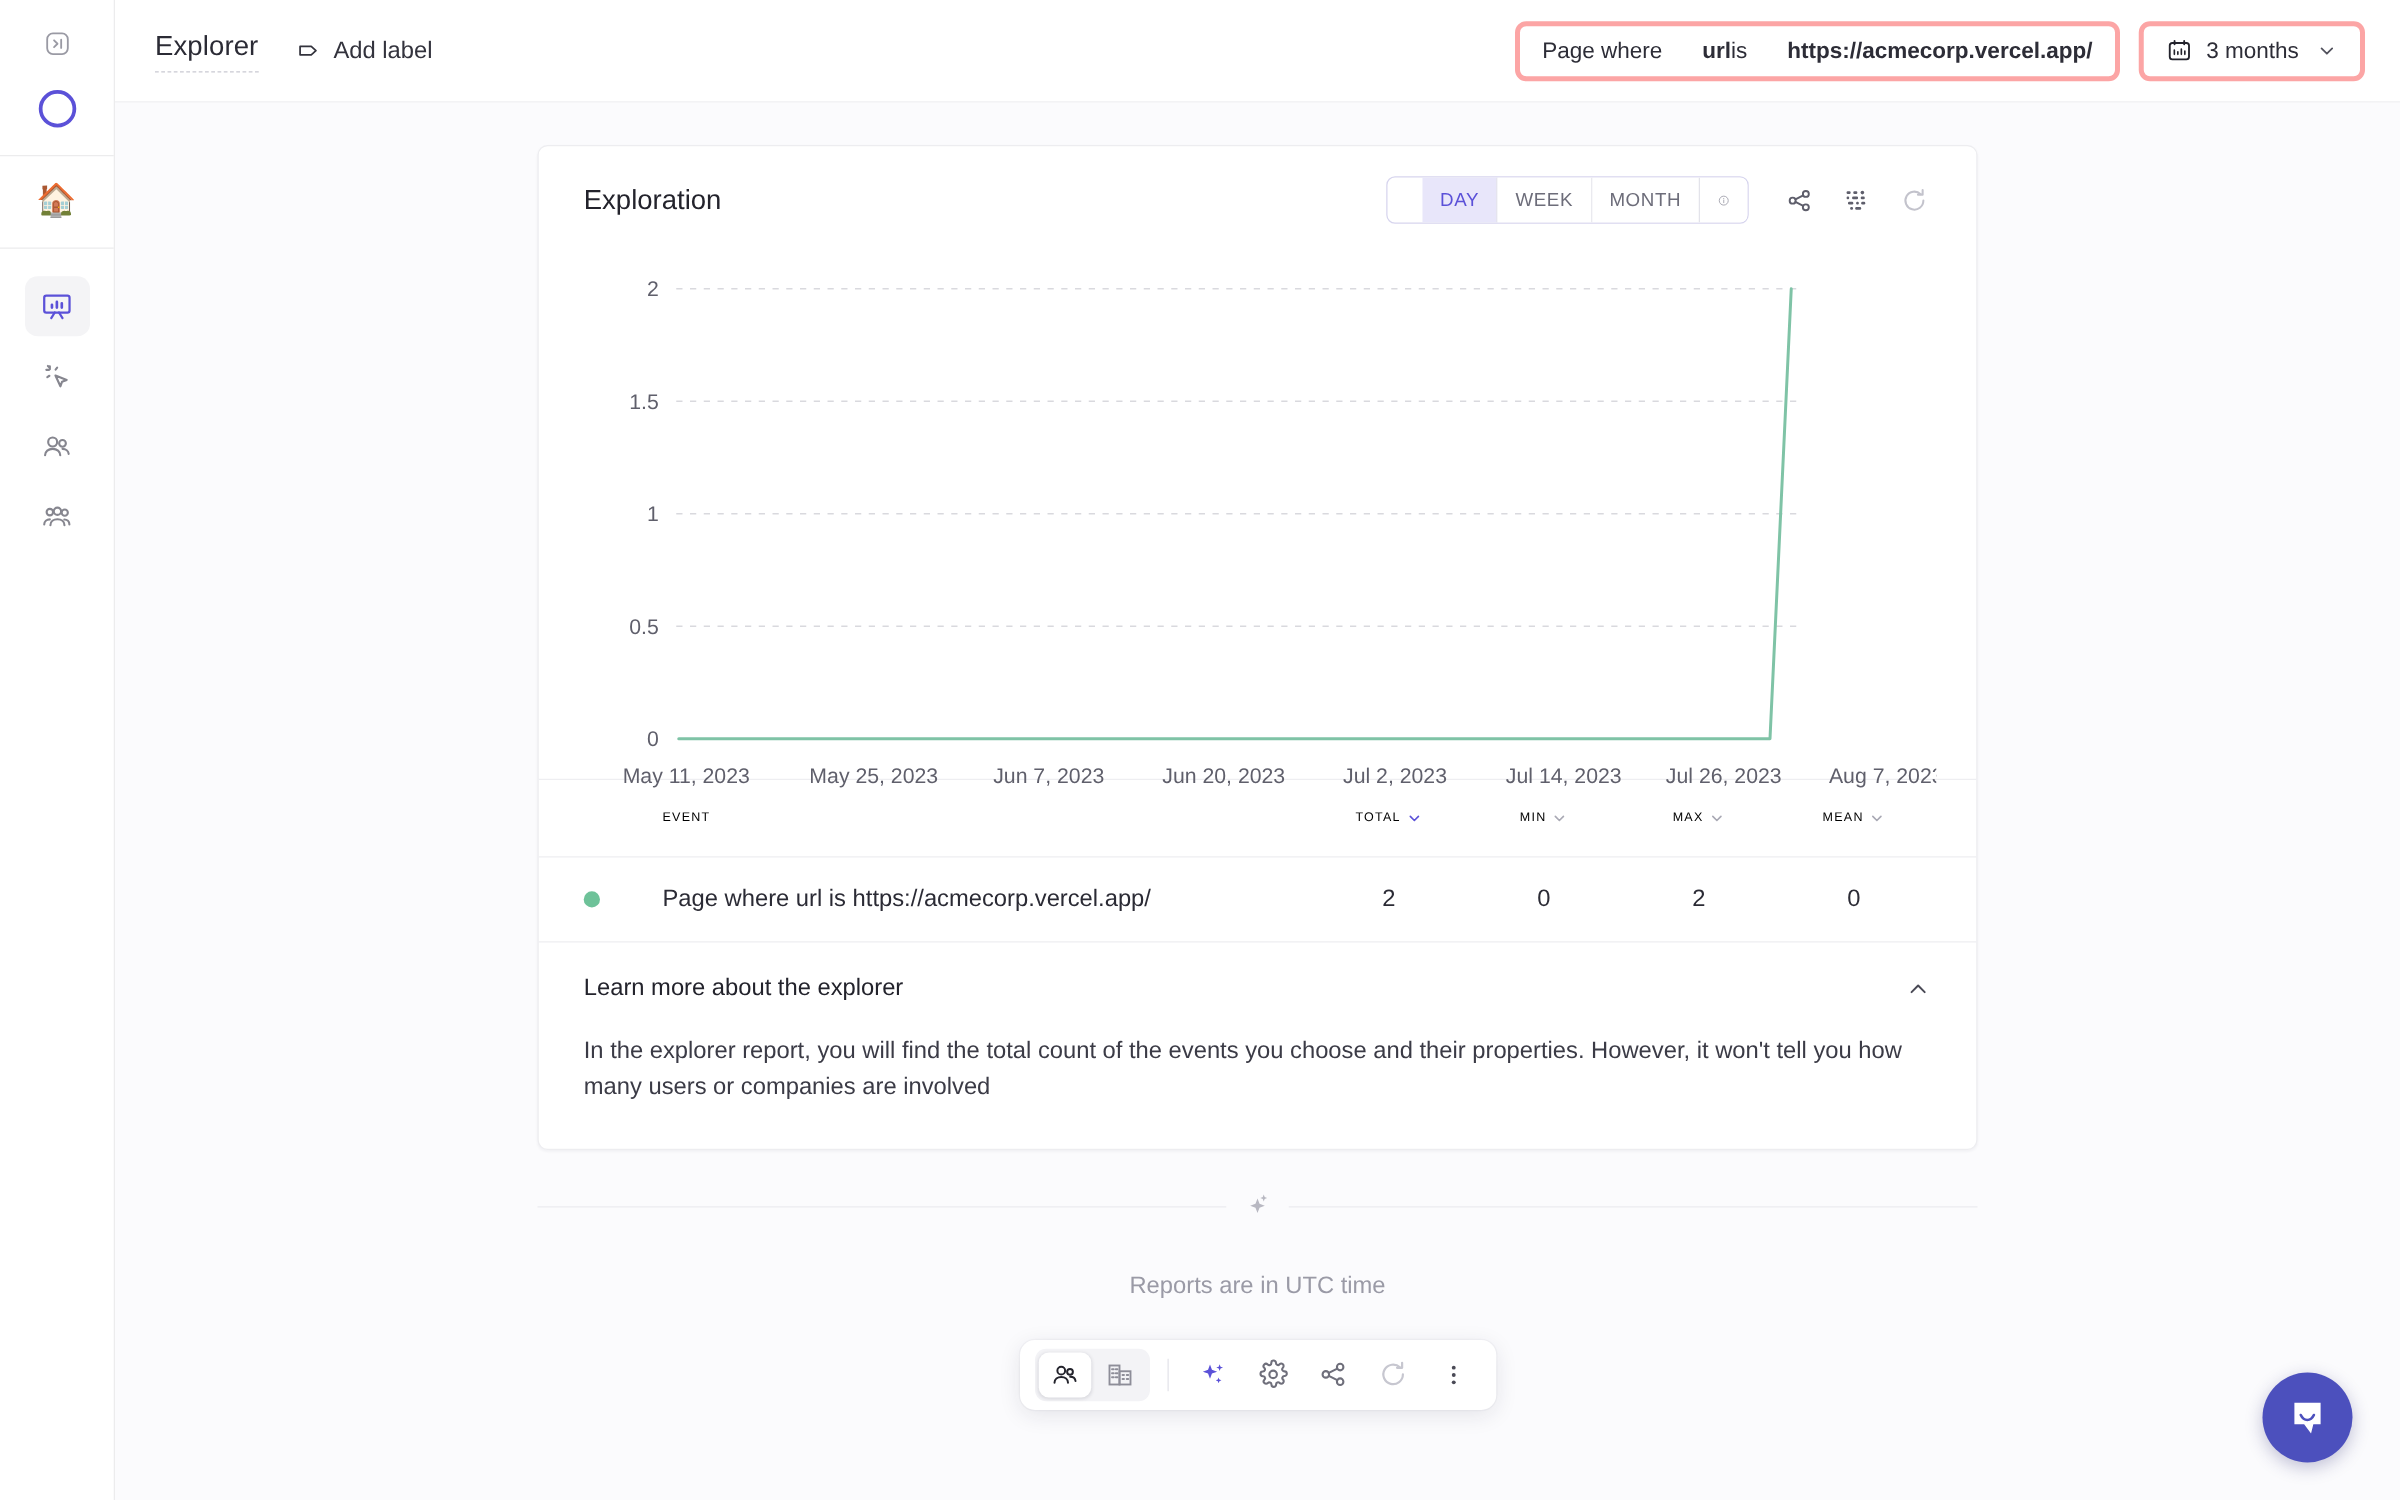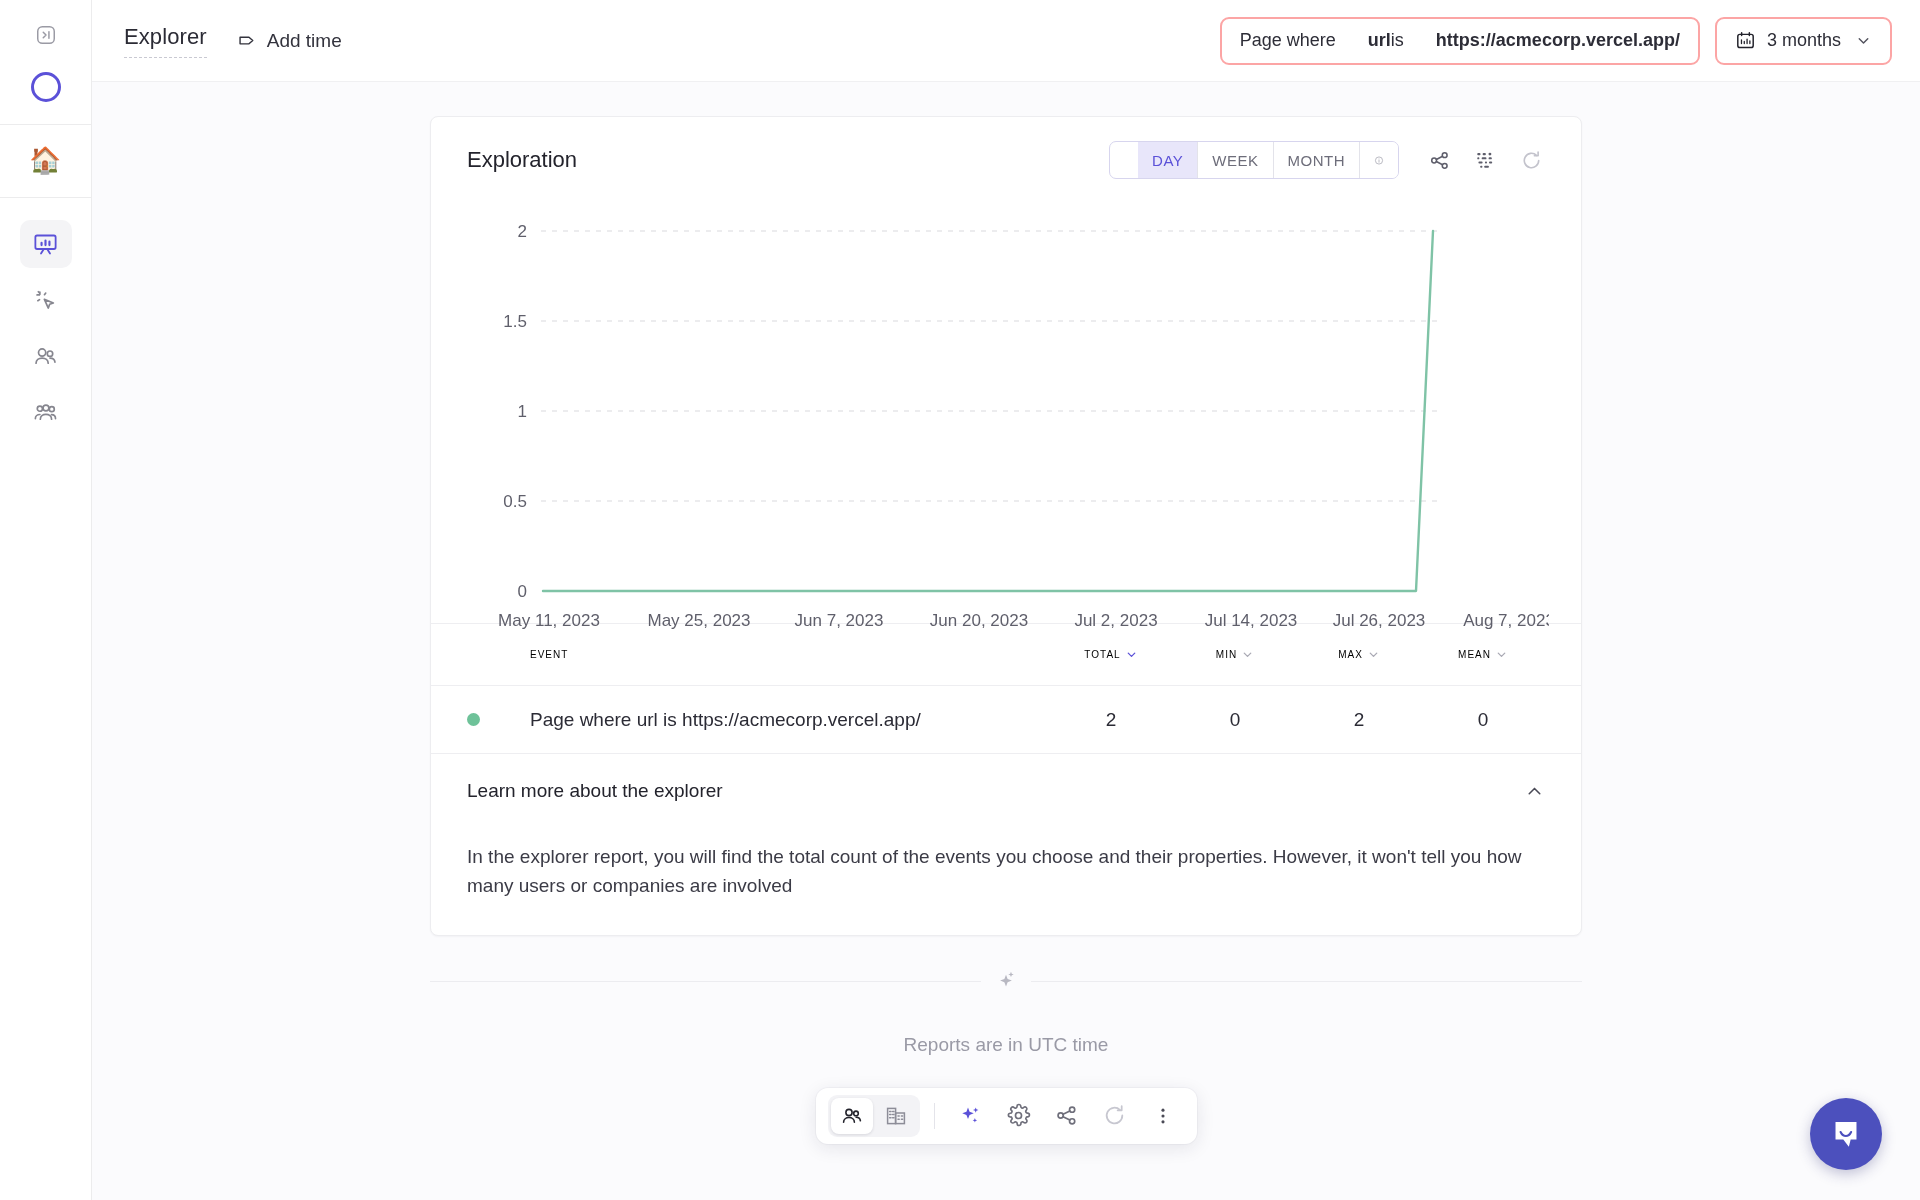--- a/index.html
+++ b/index.html
@@ -60,21 +60,21 @@
     padding-bottom: 7px;
     border-bottom: 1.5px dashed #c9c9d2;
     cursor: pointer;
   }
   .tb-addlabel {
     display: flex; align-items: center; gap: 9px;
     margin-left: 30px; font-size: 19px; color: #33333d; cursor: pointer;
   }
   .tb-right { margin-left: auto; display: flex; align-items: center; gap: 15px; }
   .pill {
-    height: 48px; border: 2px solid #fca5a5; border-radius: 9px;
+    height: 48px; border: 4px solid #fca5a5; border-radius: 9px;
     background: #ffffff; display: flex; align-items: center;
     padding: 0 18px; font-size: 18px; color: #2d2d37;
     cursor: pointer; white-space: nowrap;
   }
   .pill.filter { font-weight: 400; }
   .pill.filter b { font-weight: 700; margin-left: 32px; }
   .pill .ic { margin-right: 11px; display: flex; }
   .pill .chev { margin-left: 14px; display: flex; }
 
   
@@ -144,21 +144,21 @@
   .cell-num { width: 124px; text-align: center; font-size: 19px; color: #2b2b35; }
 
   
   .learn { padding: 26px 36px 34px; }
   .learn-head {
     display: flex; align-items: flex-end; cursor: pointer;
     font-size: 19px; color: #23232c;
   }
   .learn-chev { margin-left: auto; display: flex; }
   .learn-body {
-    margin-top: 40px; font-size: 19px; line-height: 1.55;
+    margin-top: 24px; font-size: 19px; line-height: 1.55;
     color: #3b3b46; max-width: 1080px;
   }
 
   
   .divider-wrap {
     width: 1152px; margin: 30px auto 0;
     position: relative; height: 30px;
     display: flex; align-items: center; justify-content: center;
   }
   .divider-line { position: absolute; left: 0; right: 0; top: 50%; height: 1px; background: #ececf0; }
@@ -262,21 +262,21 @@
 
   <div class="main">
 
     <header class="topbar">
       <div class="tb-title">Explorer</div>
 
       <div class="tb-addlabel">
         <svg width="21" height="21" viewBox="0 0 24 24" fill="none" stroke="#33333d" stroke-width="1.6">
           <path d="M3.5 8.2h10.2l4.3 3.8-4.3 3.8H3.5z" stroke-linejoin="round"></path>
         </svg>
-        <span>Add time</span>
+        <span>Add label</span>
       </div>
 
       <div class="tb-right">
 
         <div class="pill filter">
           <span>Page where </span>
             <b>url</b>
             <span> is </span>
             <b>https://acmecorp.vercel.app/</b>
         </div>

